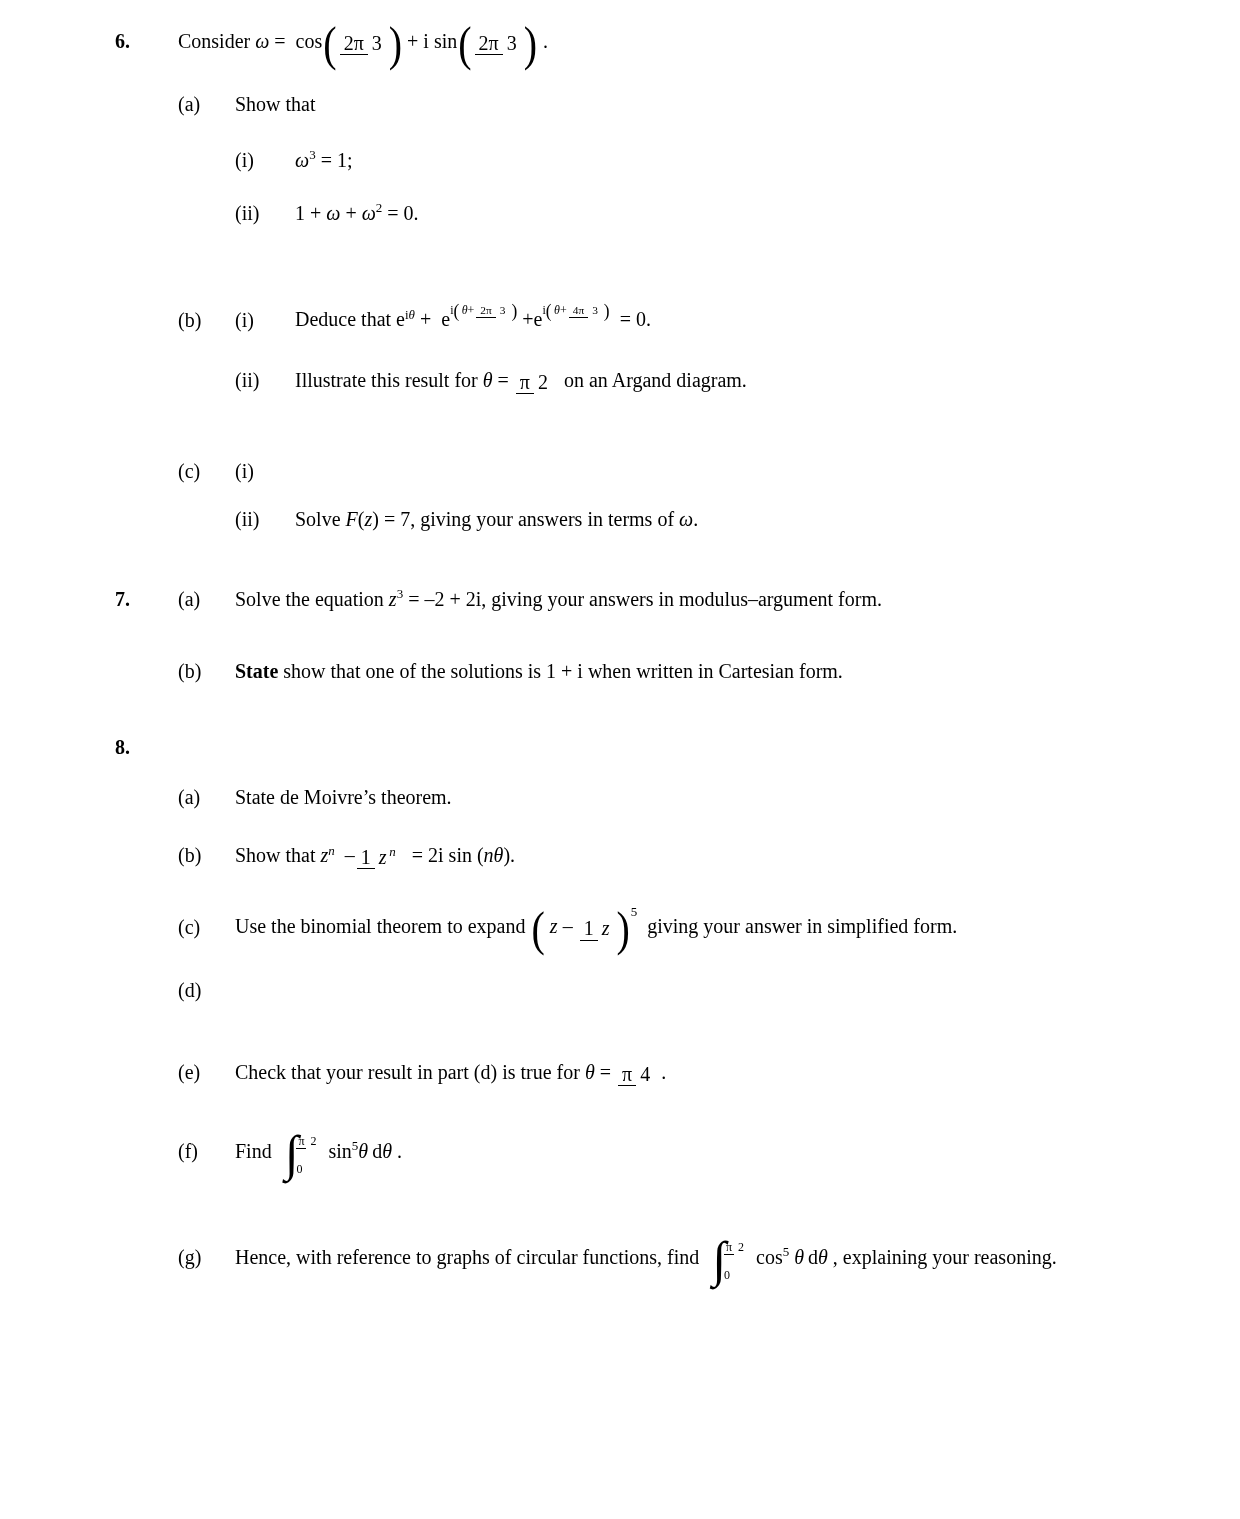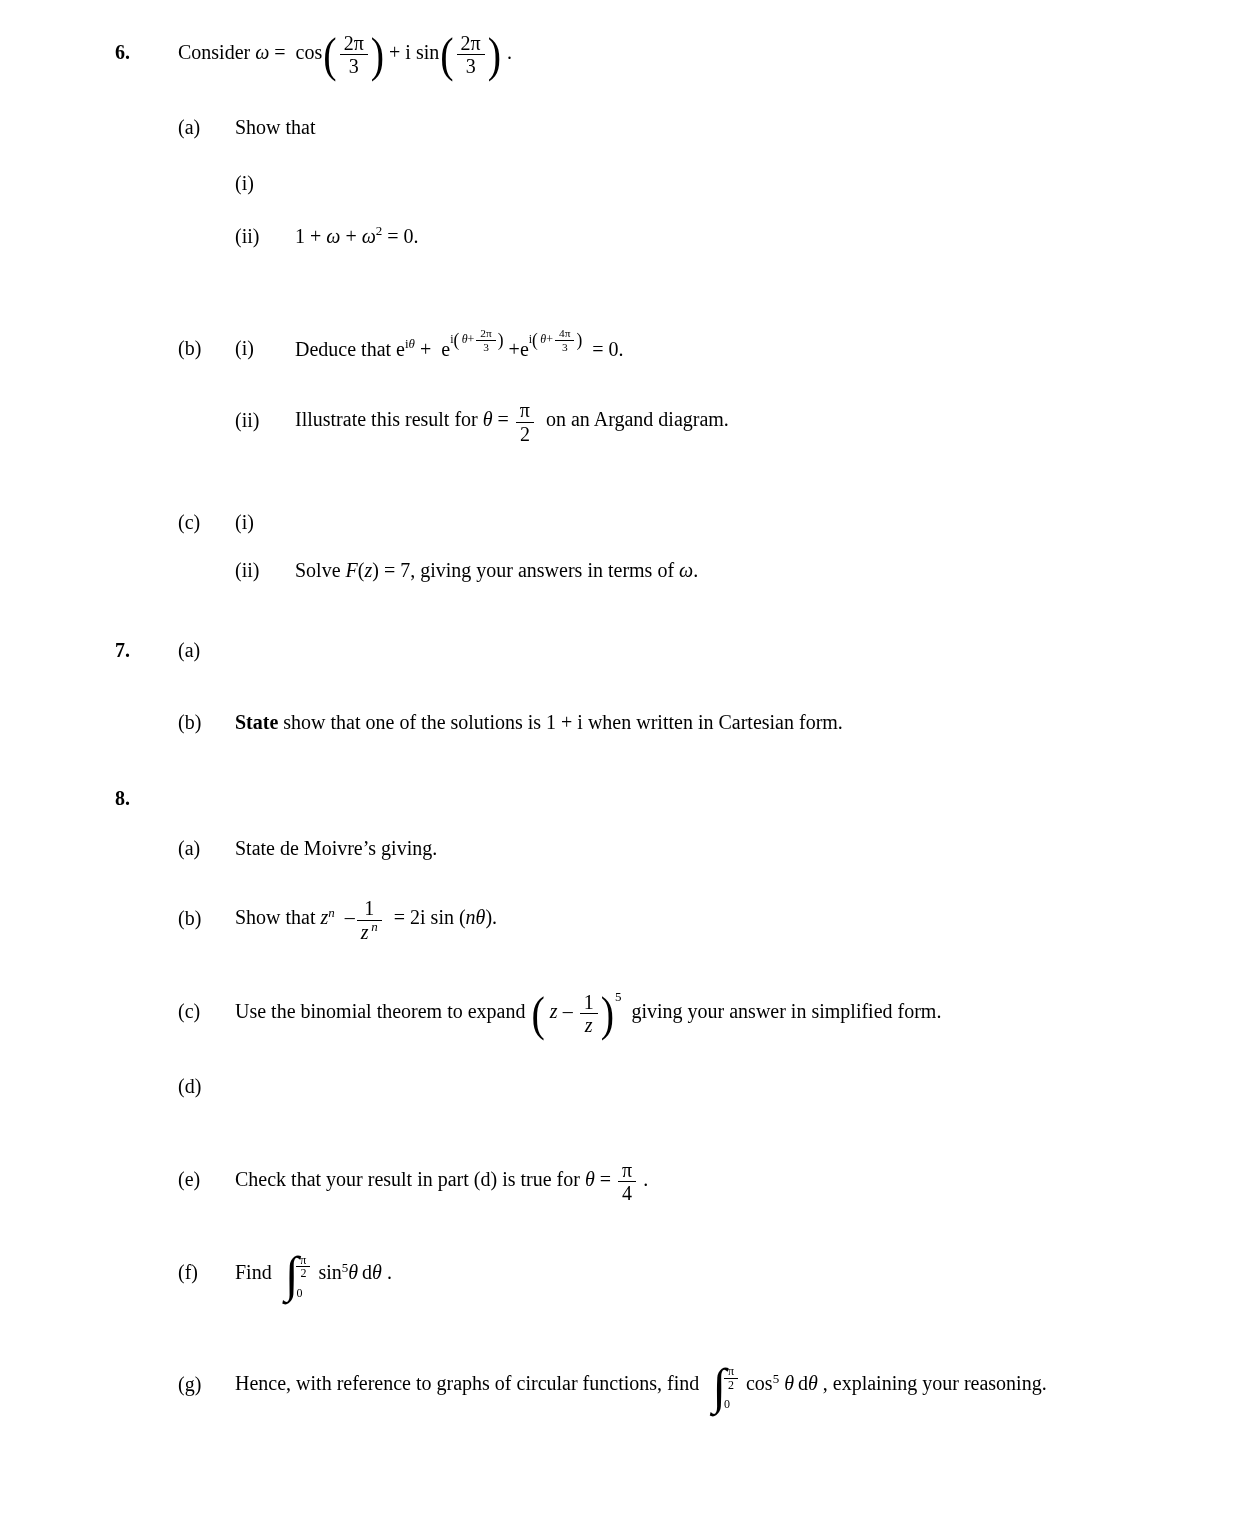--- a/index.html
+++ b/index.html
@@ -24,21 +24,21 @@
   .cell-part { grid-column: 2; }
   .cell-sub { grid-column: 3; }
   .cell-content { max-width: 900px; }
 
   sup { font-size: 0.65em; line-height: 0; }
   sup.hi { vertical-align: 1.35em; }
   sup.ex { vertical-align: 1.05em; font-size: 0.6em; line-height: 0; }
 
   .fr {
     display: inline-flex;
-    flex-direction: column;
+    flex-direction: row;
     text-align: center;
     vertical-align: middle;
     margin: 6px 2px;
     line-height: 1.12;
   }
   .fr .n { display: block; border-bottom: 1.3px solid #000; padding: 0 4px; }
   .fr .d { display: block; padding: 0 4px; }
   .fr.s { font-size: 0.95em; }
   .fr.t { line-height: 1.05; }
   .fr.t .n { padding: 0 2px; }
@@ -92,20 +92,21 @@
             <span class="n">2π</span>
             <span class="d">3</span>
           </span><span class="bp">)</span> .</div>
       </div>
       <div class="row" style="margin-top: 30px;">
         <div class="cell-part" style="grid-column: 2;">(a)</div>
         <div class="cell-content" style="grid-column: 3 / 5;">Show that</div>
       </div>
       <div class="row" style="margin-top: 30px;">
         <div class="cell-sub" style="grid-column: 3;">(i)</div>
+        <div class="cell-content" style="grid-column: 4 / 5;"><i>ω</i><sup>3</sup> = 1;</div>
       </div>
       <div class="row" style="margin-top: 27px;">
         <div class="cell-sub" style="grid-column: 3;">(ii)</div>
         <div class="cell-content" style="grid-column: 4 / 5;">1 + <i>ω</i> + <i>ω</i><sup>2</sup> = 0.</div>
       </div>
       <div class="row" style="margin-top: 72px;">
         <div class="cell-part" style="grid-column: 2;">(b)</div>
         <div class="cell-sub" style="grid-column: 3;">(i)</div>
         <div class="cell-content" style="grid-column: 4 / 5;">Deduce that e<sup>i<i>θ</i></sup> + &nbsp;e<sup class="ex">i<span class="sp">(</span> <i>θ</i>+<span class="fr s">
               <span class="n">2π</span>
@@ -126,31 +127,32 @@
         <div class="cell-part" style="grid-column: 2;">(c)</div>
         <div class="cell-sub" style="grid-column: 3;">(i)</div>
       </div>
       <div class="row" style="margin-top: 22px;">
         <div class="cell-sub" style="grid-column: 3;">(ii)</div>
         <div class="cell-content" style="grid-column: 4 / 5;">Solve <i>F</i>(<i>z</i>) = 7, giving your answers in terms of <i>ω</i>.</div>
       </div>
       <div class="row" style="margin-top: 54px;">
         <div class="cell-num" style="grid-column: 1;">7.</div>
         <div class="cell-part" style="grid-column: 2;">(a)</div>
+        <div class="cell-content" style="grid-column: 3 / 5;">Solve the equation <i>z</i><sup>3</sup> = –2 + 2i, giving your answers in modulus–argument form.</div>
       </div>
       <div class="row" style="margin-top: 46px;">
         <div class="cell-part" style="grid-column: 2;">(b)</div>
         <div class="cell-content" style="grid-column: 3 / 5;"><b>State</b> show that one of the solutions is 1 + i when written in Cartesian form.</div>
       </div>
       <div class="row" style="margin-top: 50px;">
         <div class="cell-num" style="grid-column: 1;">8.</div>
       </div>
       <div class="row" style="margin-top: 24px;">
         <div class="cell-part" style="grid-column: 2;">(a)</div>
-        <div class="cell-content" style="grid-column: 3 / 5;">State de Moivre’s giving.</div>
+        <div class="cell-content" style="grid-column: 3 / 5;">State de Moivre’s theorem.</div>
       </div>
       <div class="row" style="margin-top: 30px;">
         <div class="cell-part" style="grid-column: 2;">(b)</div>
         <div class="cell-content" style="grid-column: 3 / 5;">Show that <i>z</i><sup><i>n</i></sup> &nbsp;–<span class="fr">
             <span class="n">1</span>
             <span class="d"><i>z</i><sup> <i>n</i></sup></span>
           </span>&nbsp; = 2i sin (<i>nθ</i>).</div>
       </div>
       <div class="row" style="margin-top: 36px;">
         <div class="cell-part" style="grid-column: 2;">(c)</div>

